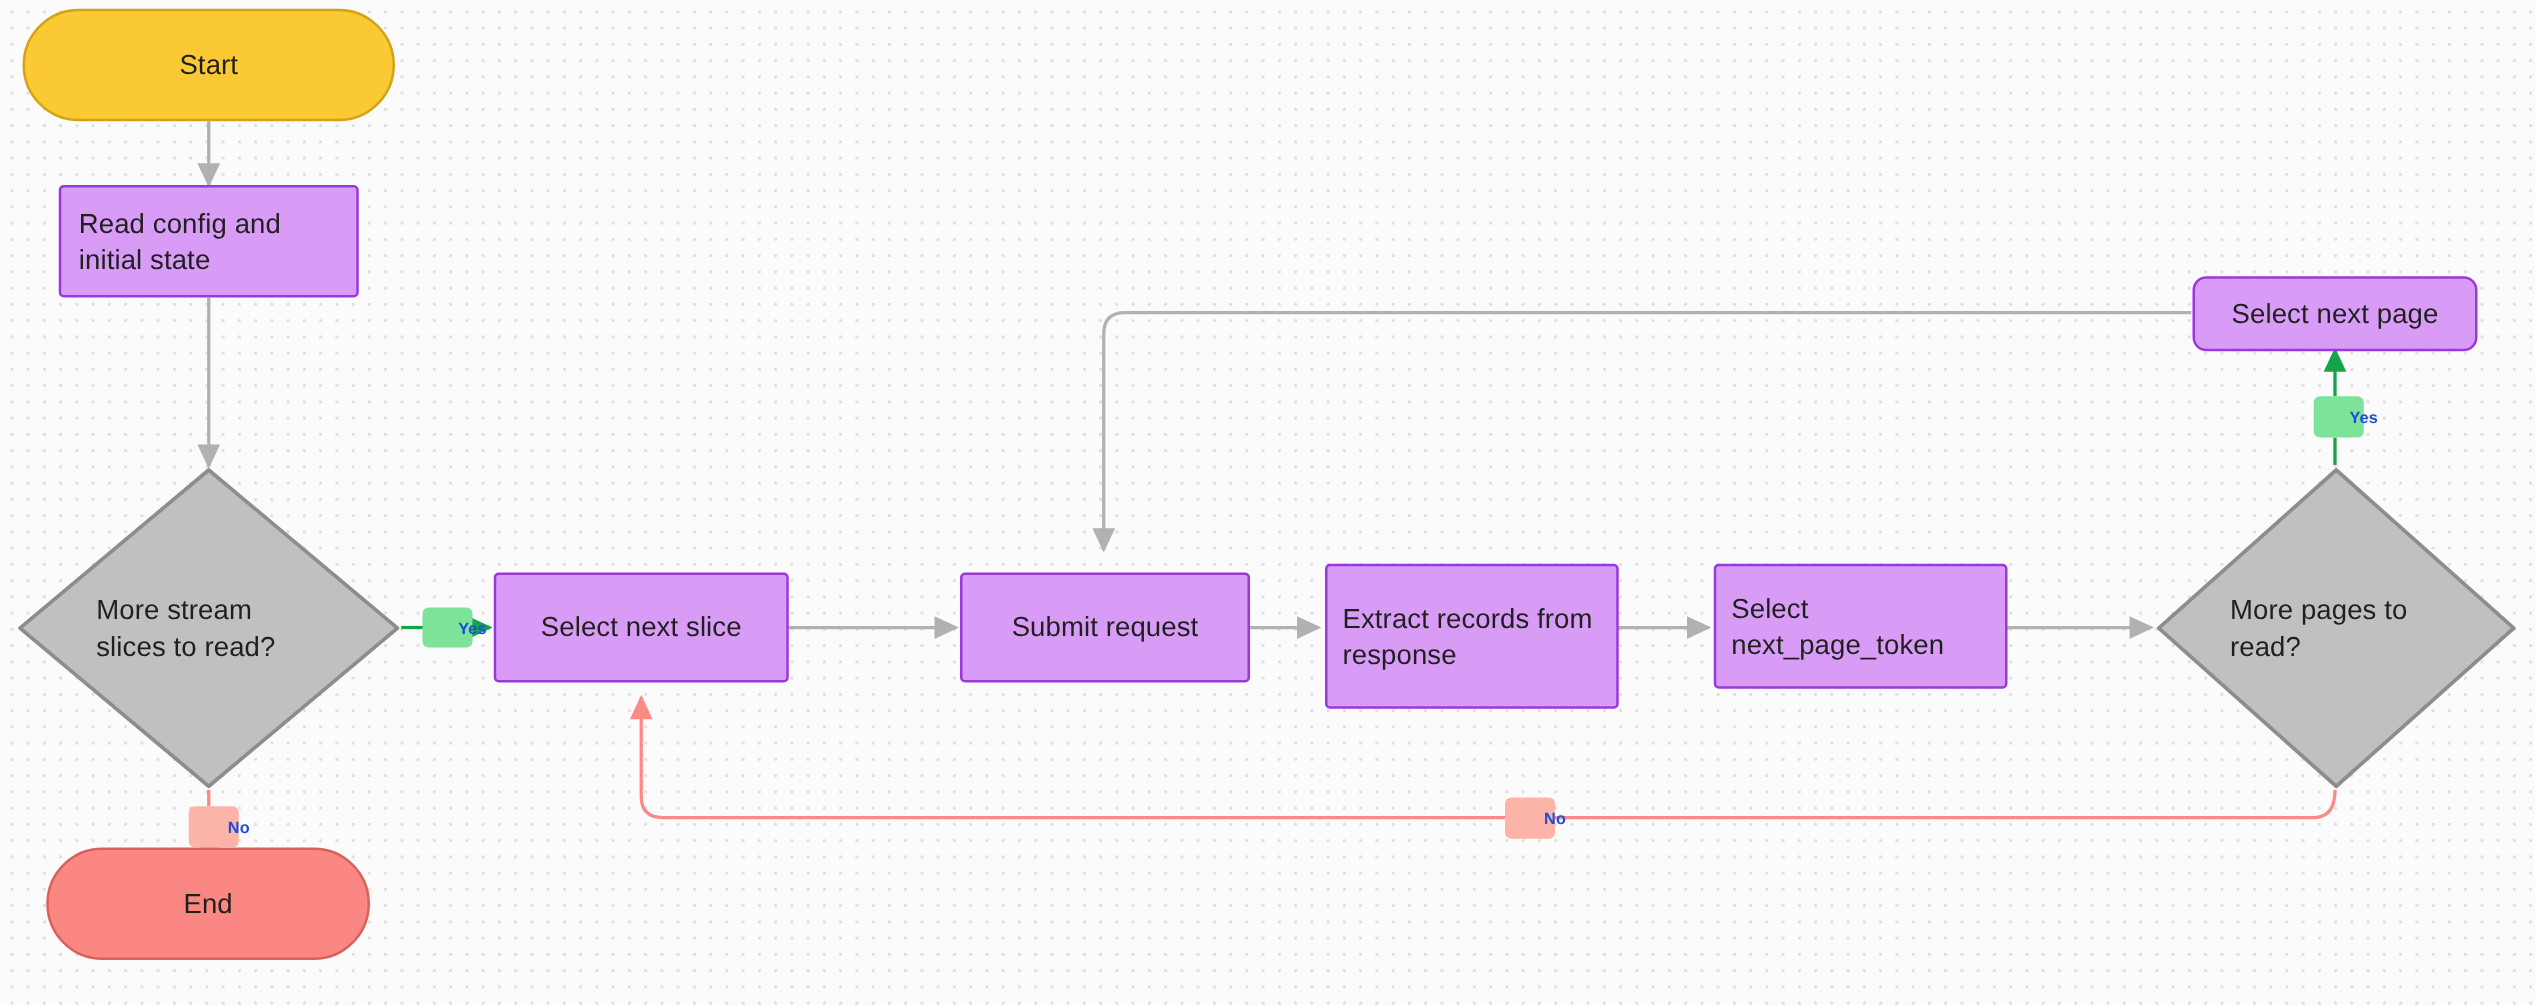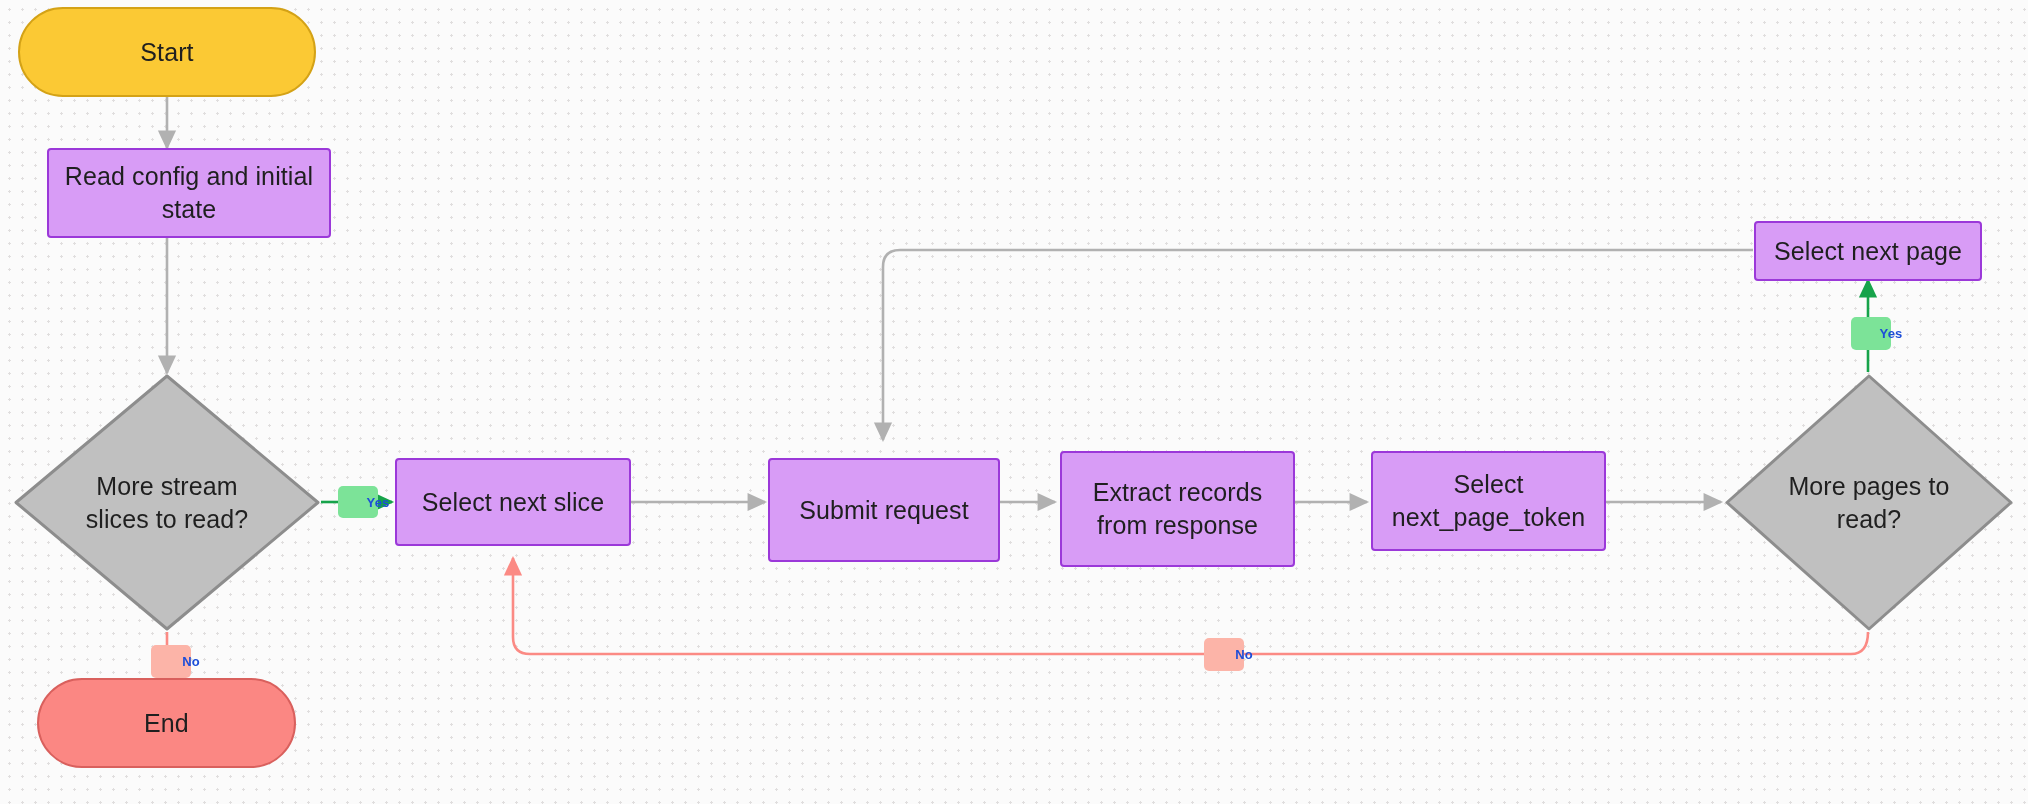--- a/index.html
+++ b/index.html
@@ -25,23 +25,23 @@
     width: 2028px;
     height: 804px;
     pointer-events: none;
   }
   .node {
     position: absolute;
     box-sizing: border-box;
     display: flex;
     align-items: center;
     justify-content: center;
-    text-align: center;
+    text-align: left;
     color: #1f1f1f;
-    font-size: 25px;
+    font-size: 22px;
     line-height: 1.32;
     letter-spacing: 0.1px;
     z-index: 3;
   }
   .node-terminal {
     border-radius: 999px;
     border: 2px solid;
   }
   .node-process {
     border-radius: 4px;
@@ -122,21 +122,21 @@
     <path d="M1753,250 L900,250 Q883,250 883,267 L883,440" fill="none" stroke="#b1b1b1" stroke-width="2.6" marker-end="url(#arrow-gray)"></path>
 
     <path d="M1868,632 Q1868,654 1851,654 L530,654 Q513,654 513,637 L513,558" fill="none" stroke="#fb8a84" stroke-width="2.6" marker-end="url(#arrow-red)"></path>
   </svg>
 
   <div class="node node-terminal" style="left:18px; top:7px; width:298px; height:90px;
               background:#fbc934; border-color:#d4a216;">
     <span>Start</span>
   </div>
 
-  <div class="node node-process" style="left:47px; top:148px; width:284px; height:90px;
+  <div class="node node-process" style="left:47px; top:148px; width:240px; height:90px;
               background:#d89cf6; border-color:#9b38d9;">
     <span style="padding:0 14px;">Read config and initial state</span>
   </div>
 
   <div class="node node-decision" style="left:13px; top:373px; width:308px; height:259px;">
     <svg class="diamond-shape" viewBox="0 0 308 259" preserveAspectRatio="none">
       <polygon points="154,3 305,129.5 154,256 3,129.5" fill="#c0c0c0" stroke="#8d8d8d" stroke-width="3" stroke-linejoin="round"></polygon>
     </svg>
     <span class="decision-label" style="max-width:180px; display:block;">More stream slices to read?</span>
   </div>
@@ -144,21 +144,21 @@
   <div class="node node-terminal" style="left:37px; top:678px; width:259px; height:90px;
               background:#fb8783; border-color:#d9605d;">
     <span>End</span>
   </div>
 
   <div class="node node-process" style="left:395px; top:458px; width:236px; height:88px;
               background:#d89cf6; border-color:#9b38d9;">
     <span style="padding:0 12px;">Select next slice</span>
   </div>
 
-  <div class="node node-process" style="left:768px; top:458px; width:232px; height:104px;
+  <div class="node node-process" style="left:768px; top:458px; width:232px; height:88px;
               background:#d89cf6; border-color:#9b38d9;">
     <span style="padding:0 12px;">Submit request</span>
   </div>
 
   <div class="node node-process" style="left:1060px; top:451px; width:235px; height:116px;
               background:#d89cf6; border-color:#9b38d9;">
     <span style="padding:0 12px;">Extract records from response</span>
   </div>
 
   <div class="node node-process" style="left:1371px; top:451px; width:235px; height:100px;
@@ -167,21 +167,21 @@
   </div>
 
   <div class="node node-decision" style="left:1724px; top:373px; width:290px; height:259px;">
     <svg class="diamond-shape" viewBox="0 0 290 259" preserveAspectRatio="none">
       <polygon points="145,3 287,129.5 145,256 3,129.5" fill="#c0c0c0" stroke="#8d8d8d" stroke-width="3" stroke-linejoin="round"></polygon>
     </svg>
     <span class="decision-label" style="max-width:170px; display:block;">More pages to read?</span>
   </div>
 
   <div class="node node-process" style="left:1754px; top:221px; width:228px; height:60px;
-              background:#d89cf6; border-color:#9b38d9;">
+              background:#d89cf6; border-color:#9b38d9;border-radius:11px;">
     <span style="padding:0 10px;">Select next page</span>
   </div>
 
   <div class="edge-label label-yes" style="left:338px; top:486px; width:33px; height:32px;">
     <span>Yes</span>
   </div>
 
   <div class="edge-label label-no" style="left:151px; top:645px; width:33px; height:33px;">
     <span>No</span>
   </div>

